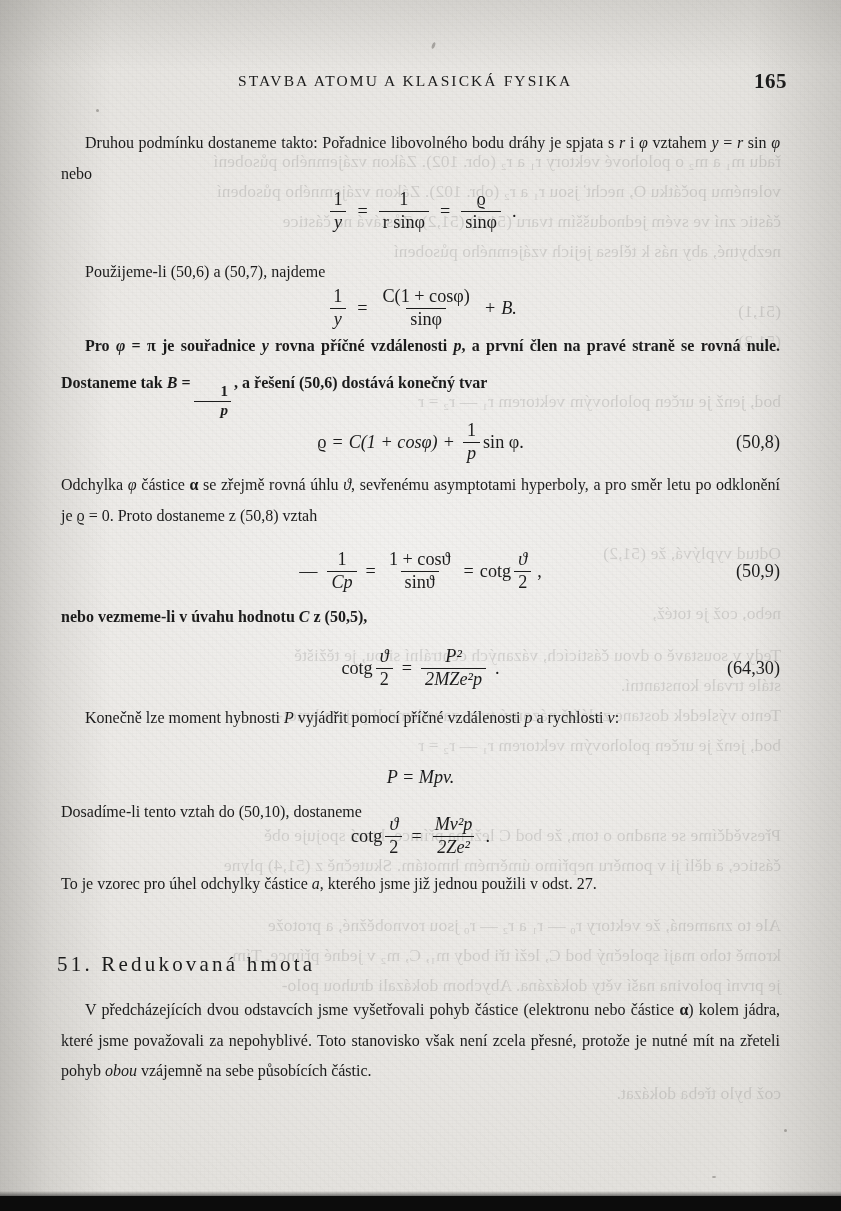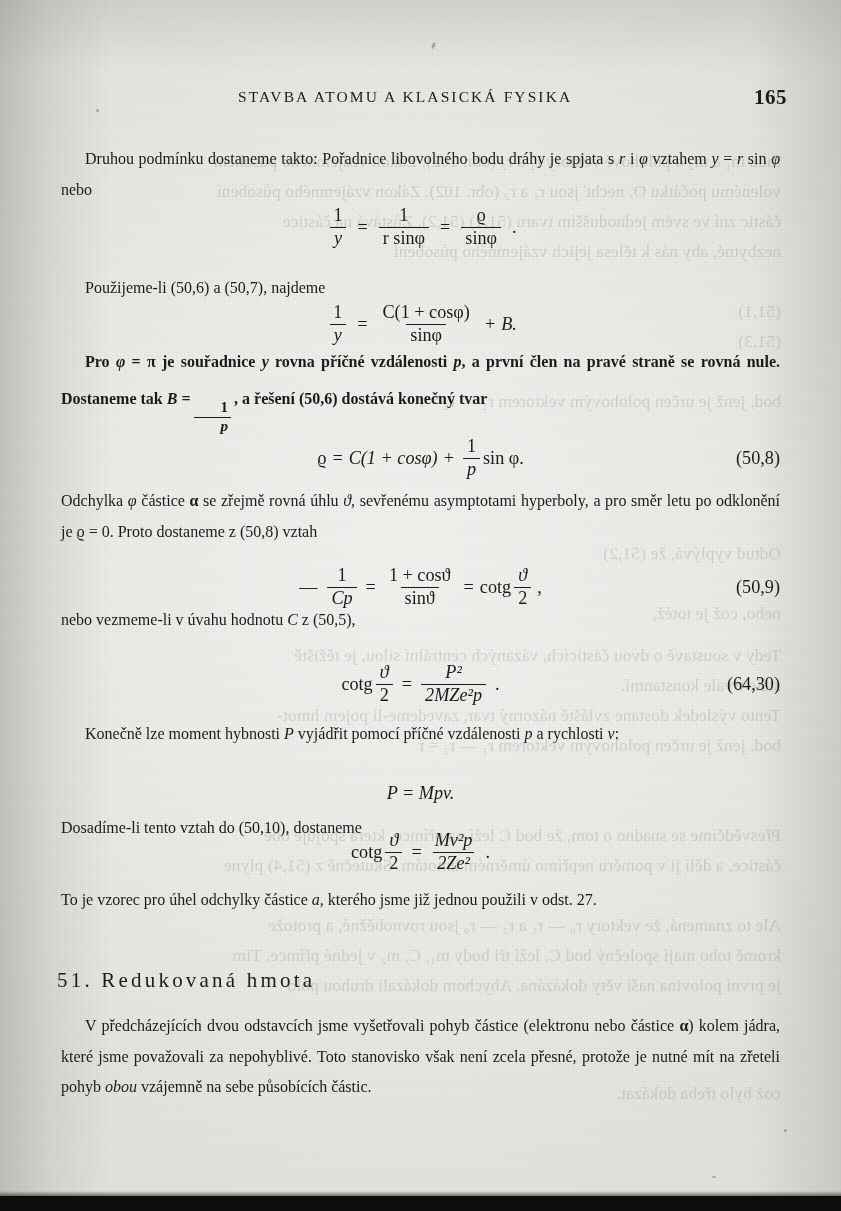--- a/index.html
+++ b/index.html
@@ -82,21 +82,20 @@
   }
   #bleed .bl {
     position: absolute;
     white-space: nowrap;
   }
 
   
   #content {
     position: absolute;
     inset: 0;
-    margin-top: 16px;
   }
   .running-head {
     position: absolute;
     left: 238px;
     top: 72px;
     font-size: 15.5px;
     letter-spacing: 2.1px;
     font-variant: small-caps;
     text-transform: uppercase;
     white-space: nowrap;
@@ -308,21 +307,21 @@
         <span>cotg</span>
         <span class="frac tight">
           <span class="num it">ϑ</span>
           <span class="den up">2</span>
         </span>
         <span style="margin-left:3px;">,</span>
       </span>
       <span class="eqnum">(50,9)</span>
     </div>
 
-    <div class="para noindent" style="top:589px;">
+    <div class="para noindent" style="top:602px;font-weight:bold;">
       <span>nebo vezmeme-li v úvahu hodnotu <span class="it">C</span> z (50,5),</span>
     </div>
 
     <div class="eqline" style="top:640px; height:56px;">
       <span class="eqbody">
         <span>cotg</span>
         <span class="frac tight">
           <span class="num it">ϑ</span>
           <span class="den up">2</span>
         </span>

